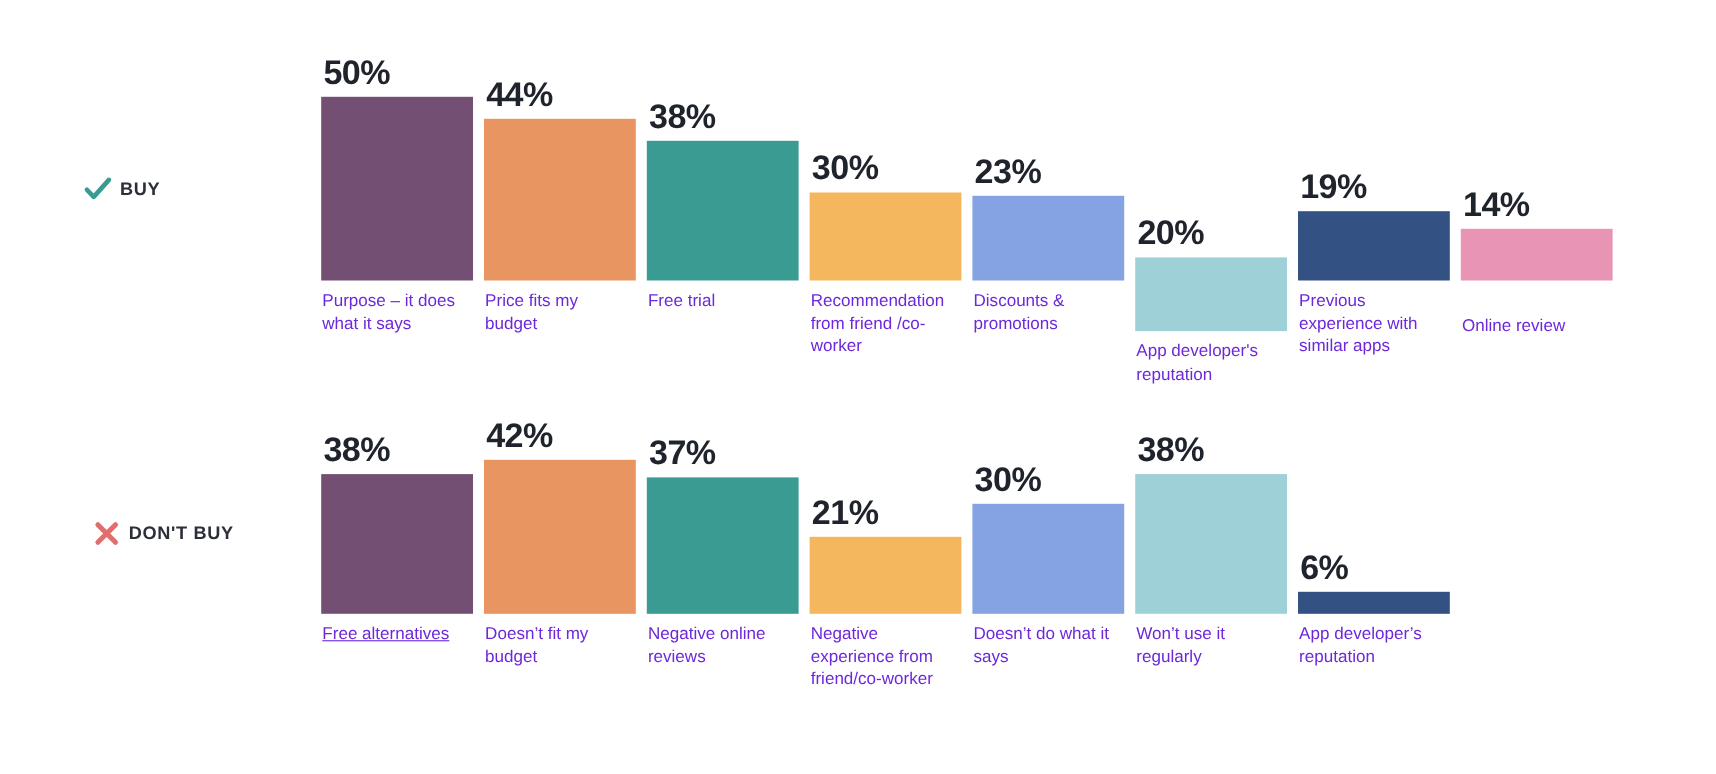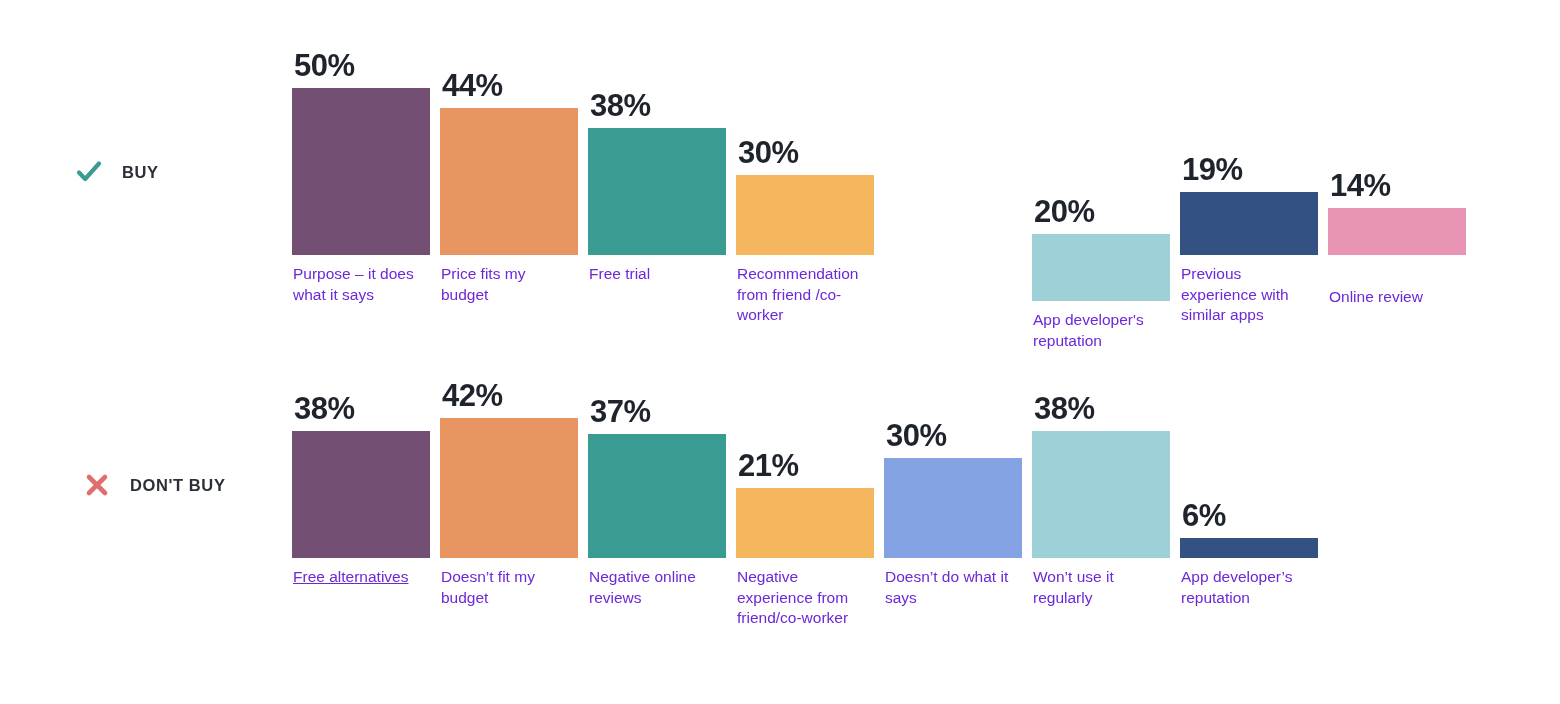--- a/index.html
+++ b/index.html
@@ -26,21 +26,21 @@
     width: 1560px;
   }
   #row-buy       { top: 0px;   height: 345px; }
   #row-dontbuy   { top: 345px; height: 320px; }
 
   
   .row-legend {
     position: absolute;
     display: flex;
     align-items: center;
-    gap: 20px;
+    gap: 7px;
     white-space: nowrap;
   }
   #legend-buy     { left: 76px;  top: 159px; }
   #legend-dontbuy { left: 84px;  top: 127px; }
 
   .legend-icon {
     width: 26px;
     height: 26px;
     flex: 0 0 26px;
     display: block;
@@ -129,20 +129,25 @@
         <div class="bar-col" style="left: 296px; width: 138px;">
           <div class="bar-value" style="top: 90px;">38%</div>
           <div class="bar-rect" style="top: 128px; height: 127px; background: rgb(58, 155, 147);"></div>
           <div class="bar-label" style="top: 264px;">Free trial</div>
         </div>
         <div class="bar-col" style="left: 444px; width: 138px;">
           <div class="bar-value" style="top: 137px;">30%</div>
           <div class="bar-rect" style="top: 175px; height: 80px; background: rgb(245, 183, 93);"></div>
           <div class="bar-label" style="top: 264px;">Recommendation from friend /co-worker</div>
         </div>
+        <div class="bar-col" style="left: 592px; width: 138px;">
+          <div class="bar-value" style="top: 140px;">23%</div>
+          <div class="bar-rect" style="top: 178px; height: 77px; background: rgb(133, 162, 226);"></div>
+          <div class="bar-label" style="top: 264px;">Discounts &amp; promotions</div>
+        </div>
         <div class="bar-col" style="left: 740px; width: 138px; margin-top: 46px;">
           <div class="bar-value" style="top: 150px;">20%</div>
           <div class="bar-rect" style="top: 188px; height: 67px; background: rgb(158, 208, 216);"></div>
           <div class="bar-label" style="top: 264px;">App developer's reputation</div>
         </div>
         <div class="bar-col" style="left: 888px; width: 138px;">
           <div class="bar-value" style="top: 154px;">19%</div>
           <div class="bar-rect" style="top: 192px; height: 63px; background: rgb(52, 81, 132);"></div>
           <div class="bar-label" style="top: 264px;">Previous experience with similar apps</div>
         </div>

